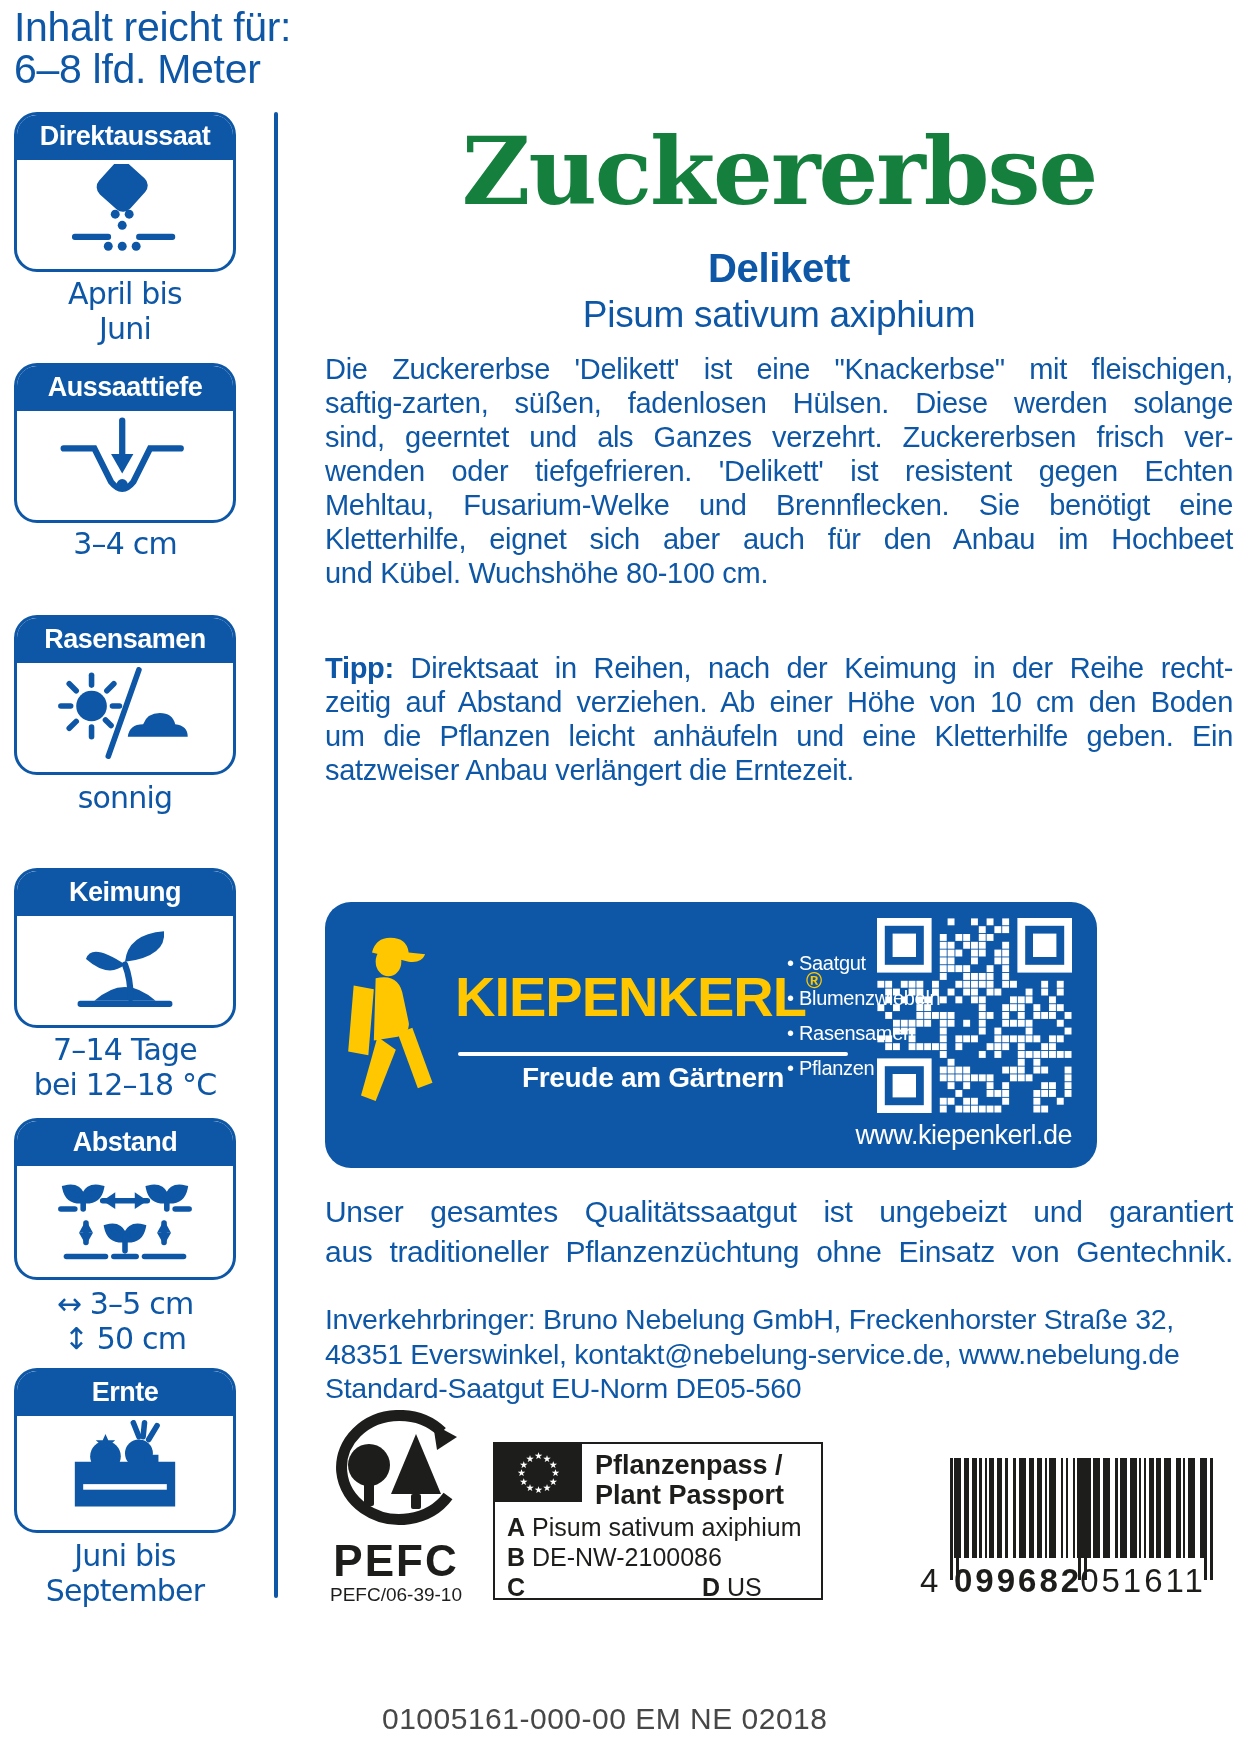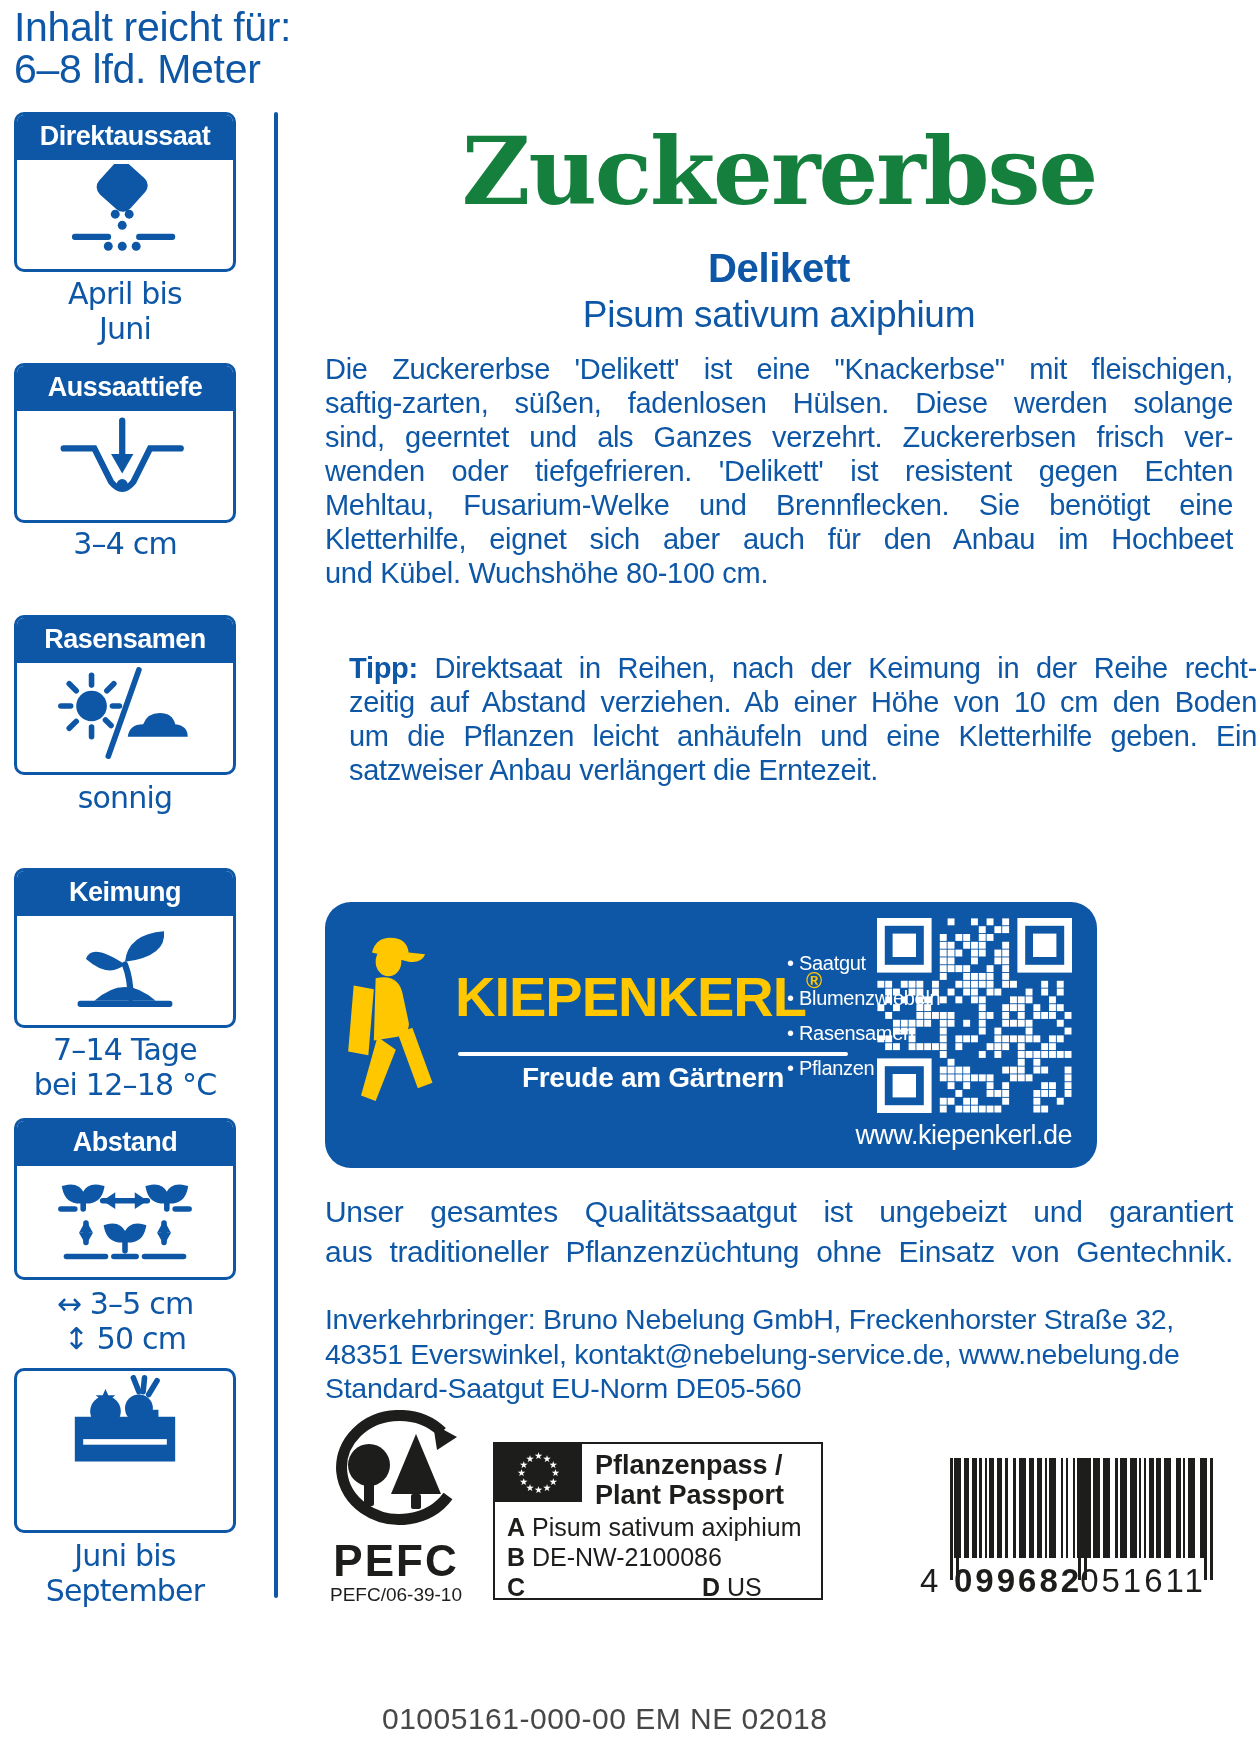--- a/index.html
+++ b/index.html
@@ -8,35 +8,35 @@
   .abs{position:absolute;}
 
   
   .inhalt{left:14px;top:6px;font-size:41px;line-height:42px;color:#0D57A6;}
 
   
   .divider{left:274px;top:112px;width:4px;height:1486px;background:#0D57A6;border-radius:2px;}
 
   
   .sb-box{position:absolute;left:14px;width:222px;height:160px;border:3.5px solid #0D57A6;
-          border-radius:10px;background:#fff;box-sizing:border-box;overflow:hidden;}
+          border-radius:23px;background:#fff;box-sizing:border-box;overflow:hidden;}
   .sb-head{background:#0D57A6;color:#fff;font-weight:bold;font-size:27px;text-align:center;
            padding:6px 0 8px;letter-spacing:-0.5px;}
   .sb-icon{display:flex;align-items:center;justify-content:center;height:100px;}
   .sb-cap{position:absolute;left:14px;width:222px;text-align:center;font-size:30px;line-height:35px;
           color:#0D57A6;font-family:"DejaVu Sans","Liberation Sans",sans-serif;letter-spacing:-0.8px;}
 
   
   .col{left:325px;width:908px;}
   .title{top:112px;text-align:center;font-family:"DejaVu Serif",serif;font-weight:bold;
          font-size:94px;line-height:118px;letter-spacing:-2px;color:#15803d;}
   .variety{top:246px;text-align:center;font-weight:bold;font-size:40px;}
   .botanical{top:294px;text-align:center;font-size:37px;}
   .desc{top:352px;font-size:29px;line-height:34px;}
-  .tipp{top:651px;font-size:29px;line-height:34px;margin-left:24px;}
+  .tipp{top:651px;font-size:29px;line-height:34px;}
   .jline{text-align:justify;text-align-last:justify;}
   .jlast{text-align:justify;text-align-last:left;}
   .quality{top:1192px;font-size:30px;line-height:40px;}
   .distrib{top:1302px;font-size:28.5px;line-height:34.5px;}
 
   
   .brand-box{left:325px;top:902px;width:772px;height:266px;background:#0D57A6;border-radius:26px;}
   .figure{position:absolute;left:14px;top:28px;}
   .wordmark{position:absolute;left:130px;top:62px;color:#FFC700;font-weight:bold;font-size:56px;
             letter-spacing:-1px;white-space:nowrap;}
@@ -197,20 +197,21 @@
         </g>
       </svg>
     </div>
   </div>
   <div class="sb-cap" style="top:1286px">
     <div>↔ 3–5 cm</div>
     <div>↕ 50 cm</div>
   </div>
 
   <div class="sb-box" style="top:1368px;height:165px">
+    <div class="sb-head">Ernte</div>
     <div class="sb-icon">
       <svg width="140" height="92" viewBox="0 0 100 66">
         <g stroke="#0D57A6" stroke-width="4" stroke-linecap="round">
           <line x1="60" y1="12" x2="56" y2="2"></line>
             <line x1="63" y1="12" x2="64" y2="2"></line>
             <line x1="67" y1="14" x2="73" y2="4"></line>
         </g>
         <circle cx="36" cy="26" r="11" fill="#0D57A6"></circle>
         <circle cx="60" cy="24" r="10" fill="#0D57A6"></circle>
         <polygon points="36,10 38,14.5 43,14.5 39.5,17.5 40.5,22 36,19.5 31.5,22 32.5,17.5 29,14.5 34,14.5" fill="#0D57A6"></polygon>

